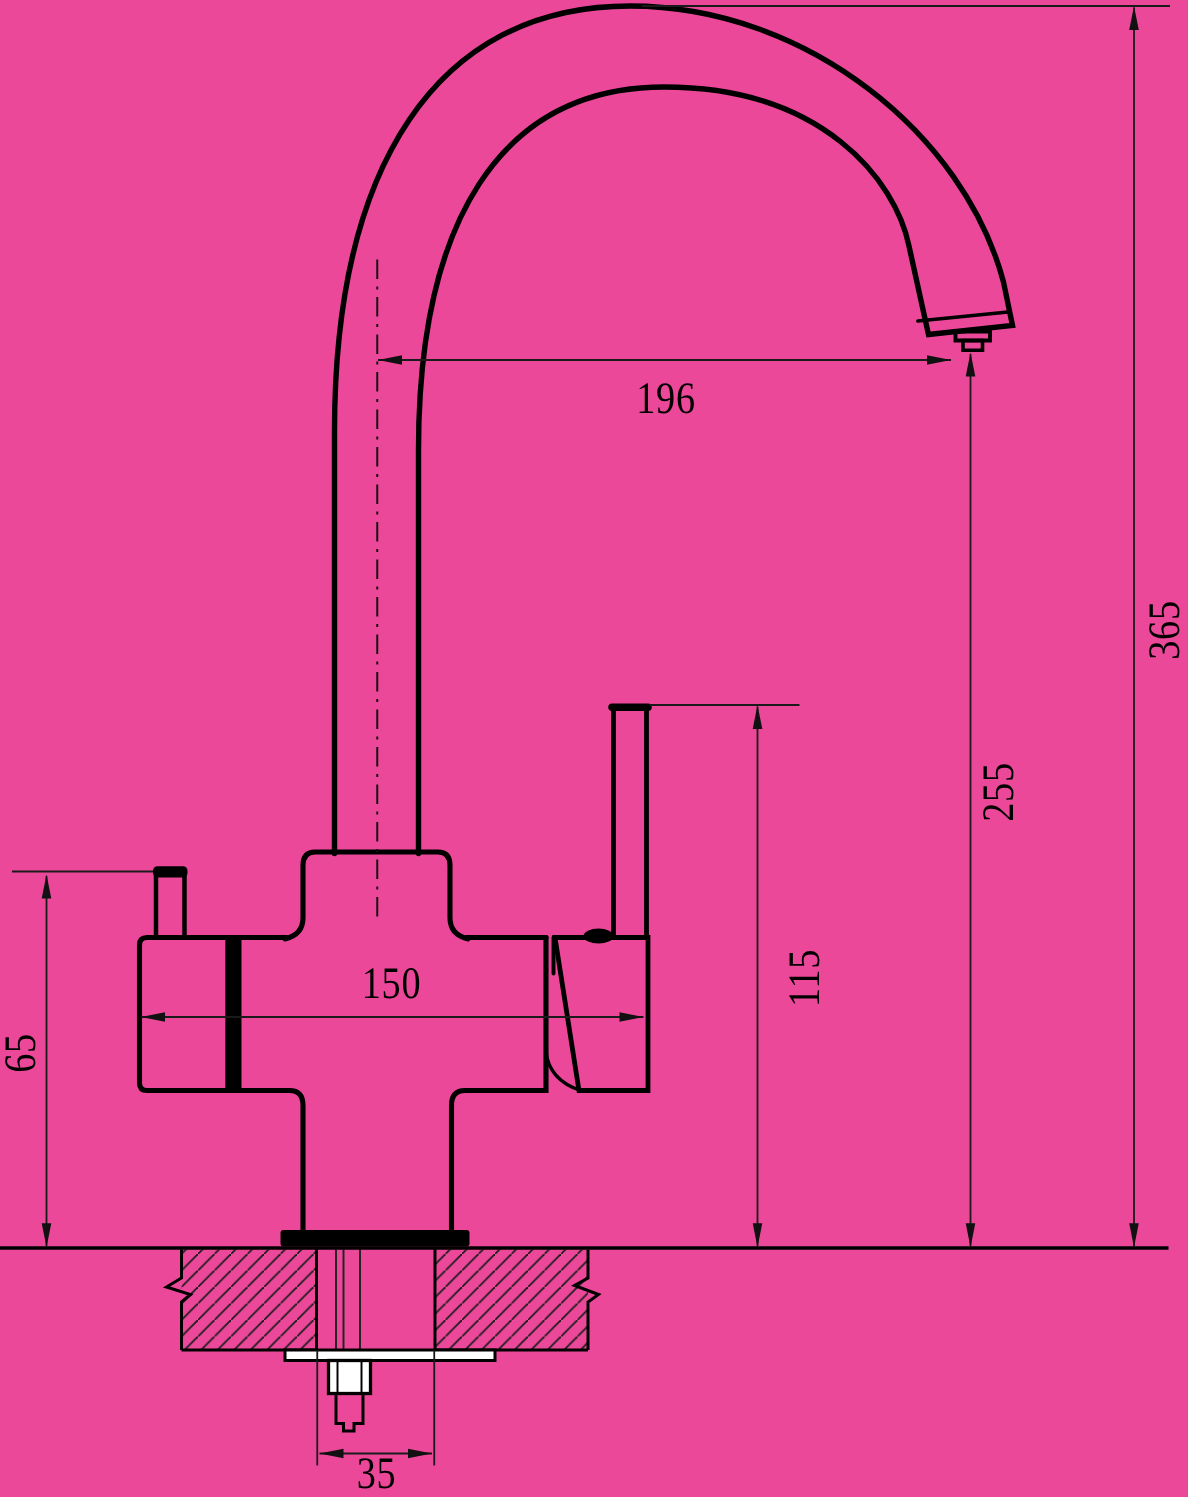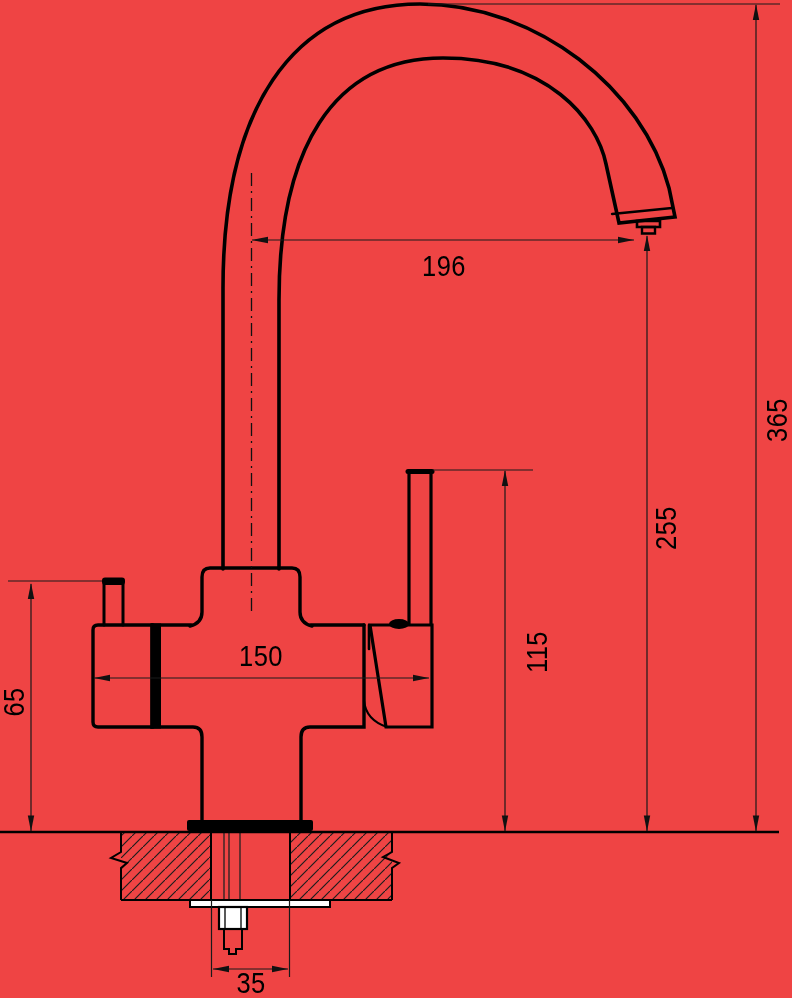--- a/index.html
+++ b/index.html
@@ -1,21 +1,21 @@
 <!DOCTYPE html>
 <html><head>
 <meta charset="utf-8">
 <style>
   html,body { margin:0; padding:0; background:#ffffff; }
   .stage {
     position:relative;
     width:792px; height:998px;
-    background:#ef4444;
+    background:#ec4899;
     overflow:hidden;
-    font-family:Liberation Sans, sans-serif;
+    font-family:Liberation Serif, serif;
   }
   .stage svg { position:absolute; left:0; top:0; }
   .dim-label {
     position:absolute;
     font-size:30px;
     line-height:1;
     color:#000;
     white-space:nowrap;
     transform:translate(-50%,-50%) scaleX(0.85);
     letter-spacing:0.5px;

